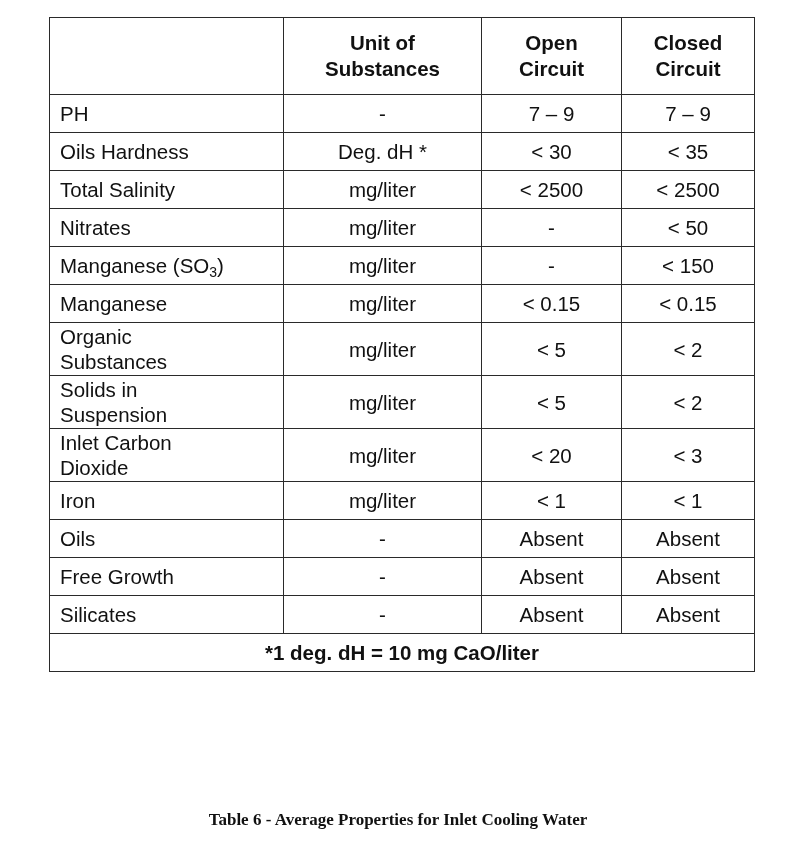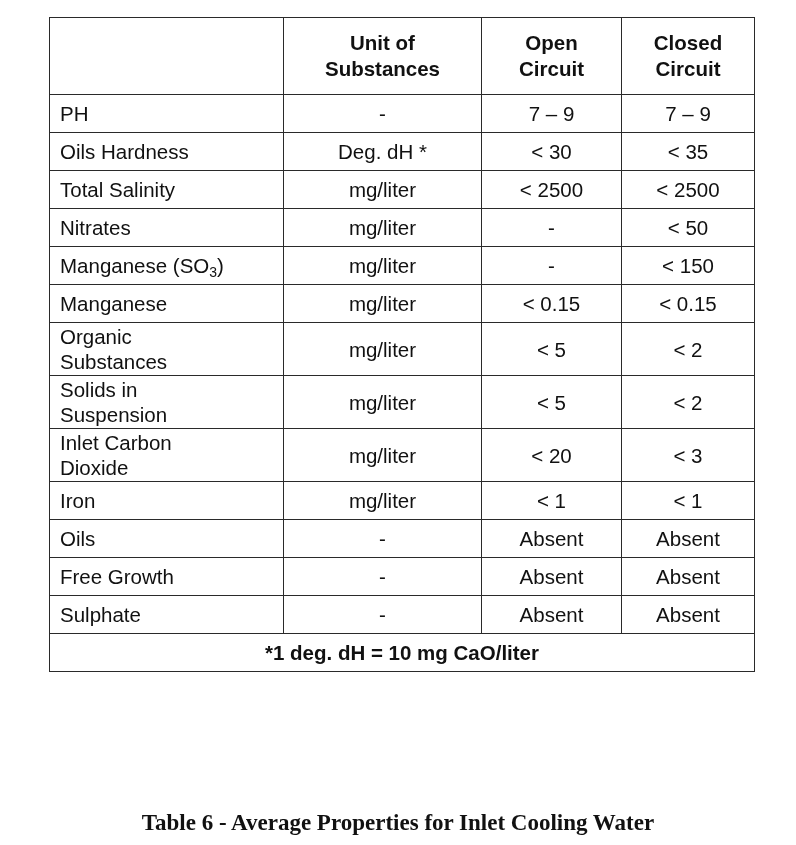--- a/index.html
+++ b/index.html
@@ -64,21 +64,21 @@
       line-height: 0;
     }
     .caption {
       position: absolute;
       top: 810px;
       left: 0;
       width: 796px;
       text-align: center;
       font-family: "Liberation Serif", serif;
       font-weight: bold;
-      font-size: 23px;
+      font-size: 17px;
       color: #111111;
     }
   </style>
 </head>
 <body>
 
 <div class="table-wrap">
   <table class="props">
     <colgroup>
       <col class="c0">
@@ -186,21 +186,21 @@
       </tr>
 
       <tr class="r1">
         <td class="param">Free Growth</td>
         <td class="val">-</td>
         <td class="val">Absent</td>
         <td class="val">Absent</td>
       </tr>
 
       <tr class="r1">
-        <td class="param">Sulphate</td>
+        <td class="param">Silicates</td>
         <td class="val">-</td>
         <td class="val">Absent</td>
         <td class="val">Absent</td>
       </tr>
 
       <tr>
         <td class="footnote" colspan="4">*1 deg. dH = 10 mg CaO/liter</td>
       </tr>
     </tbody>
   </table>

